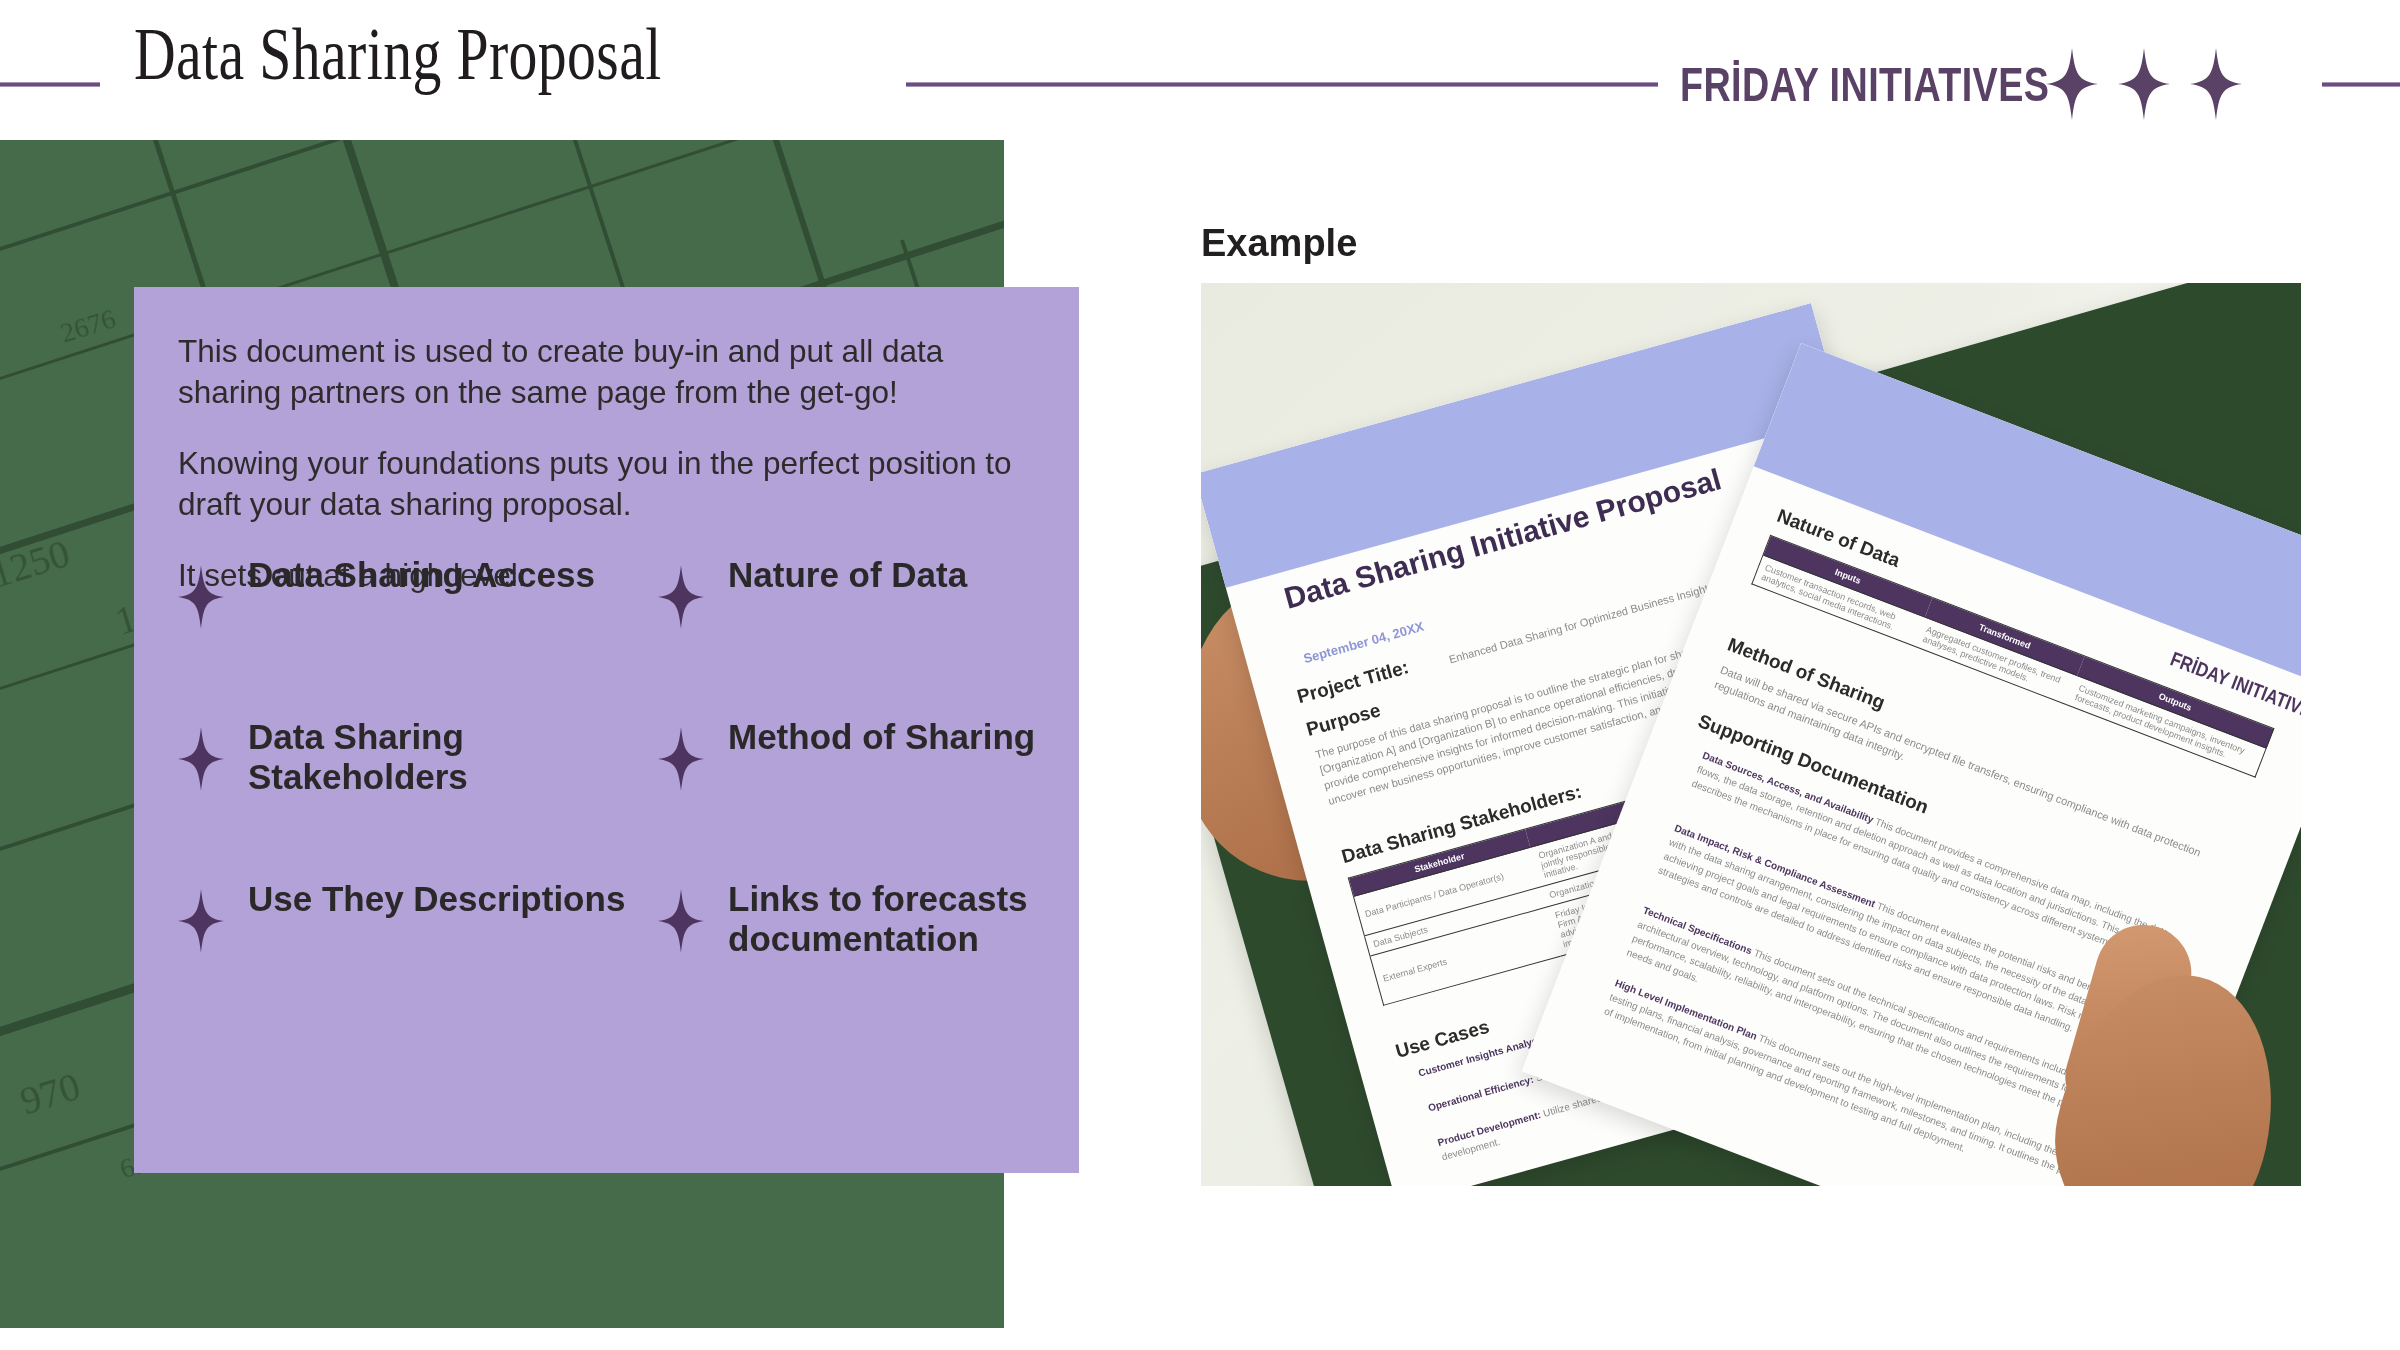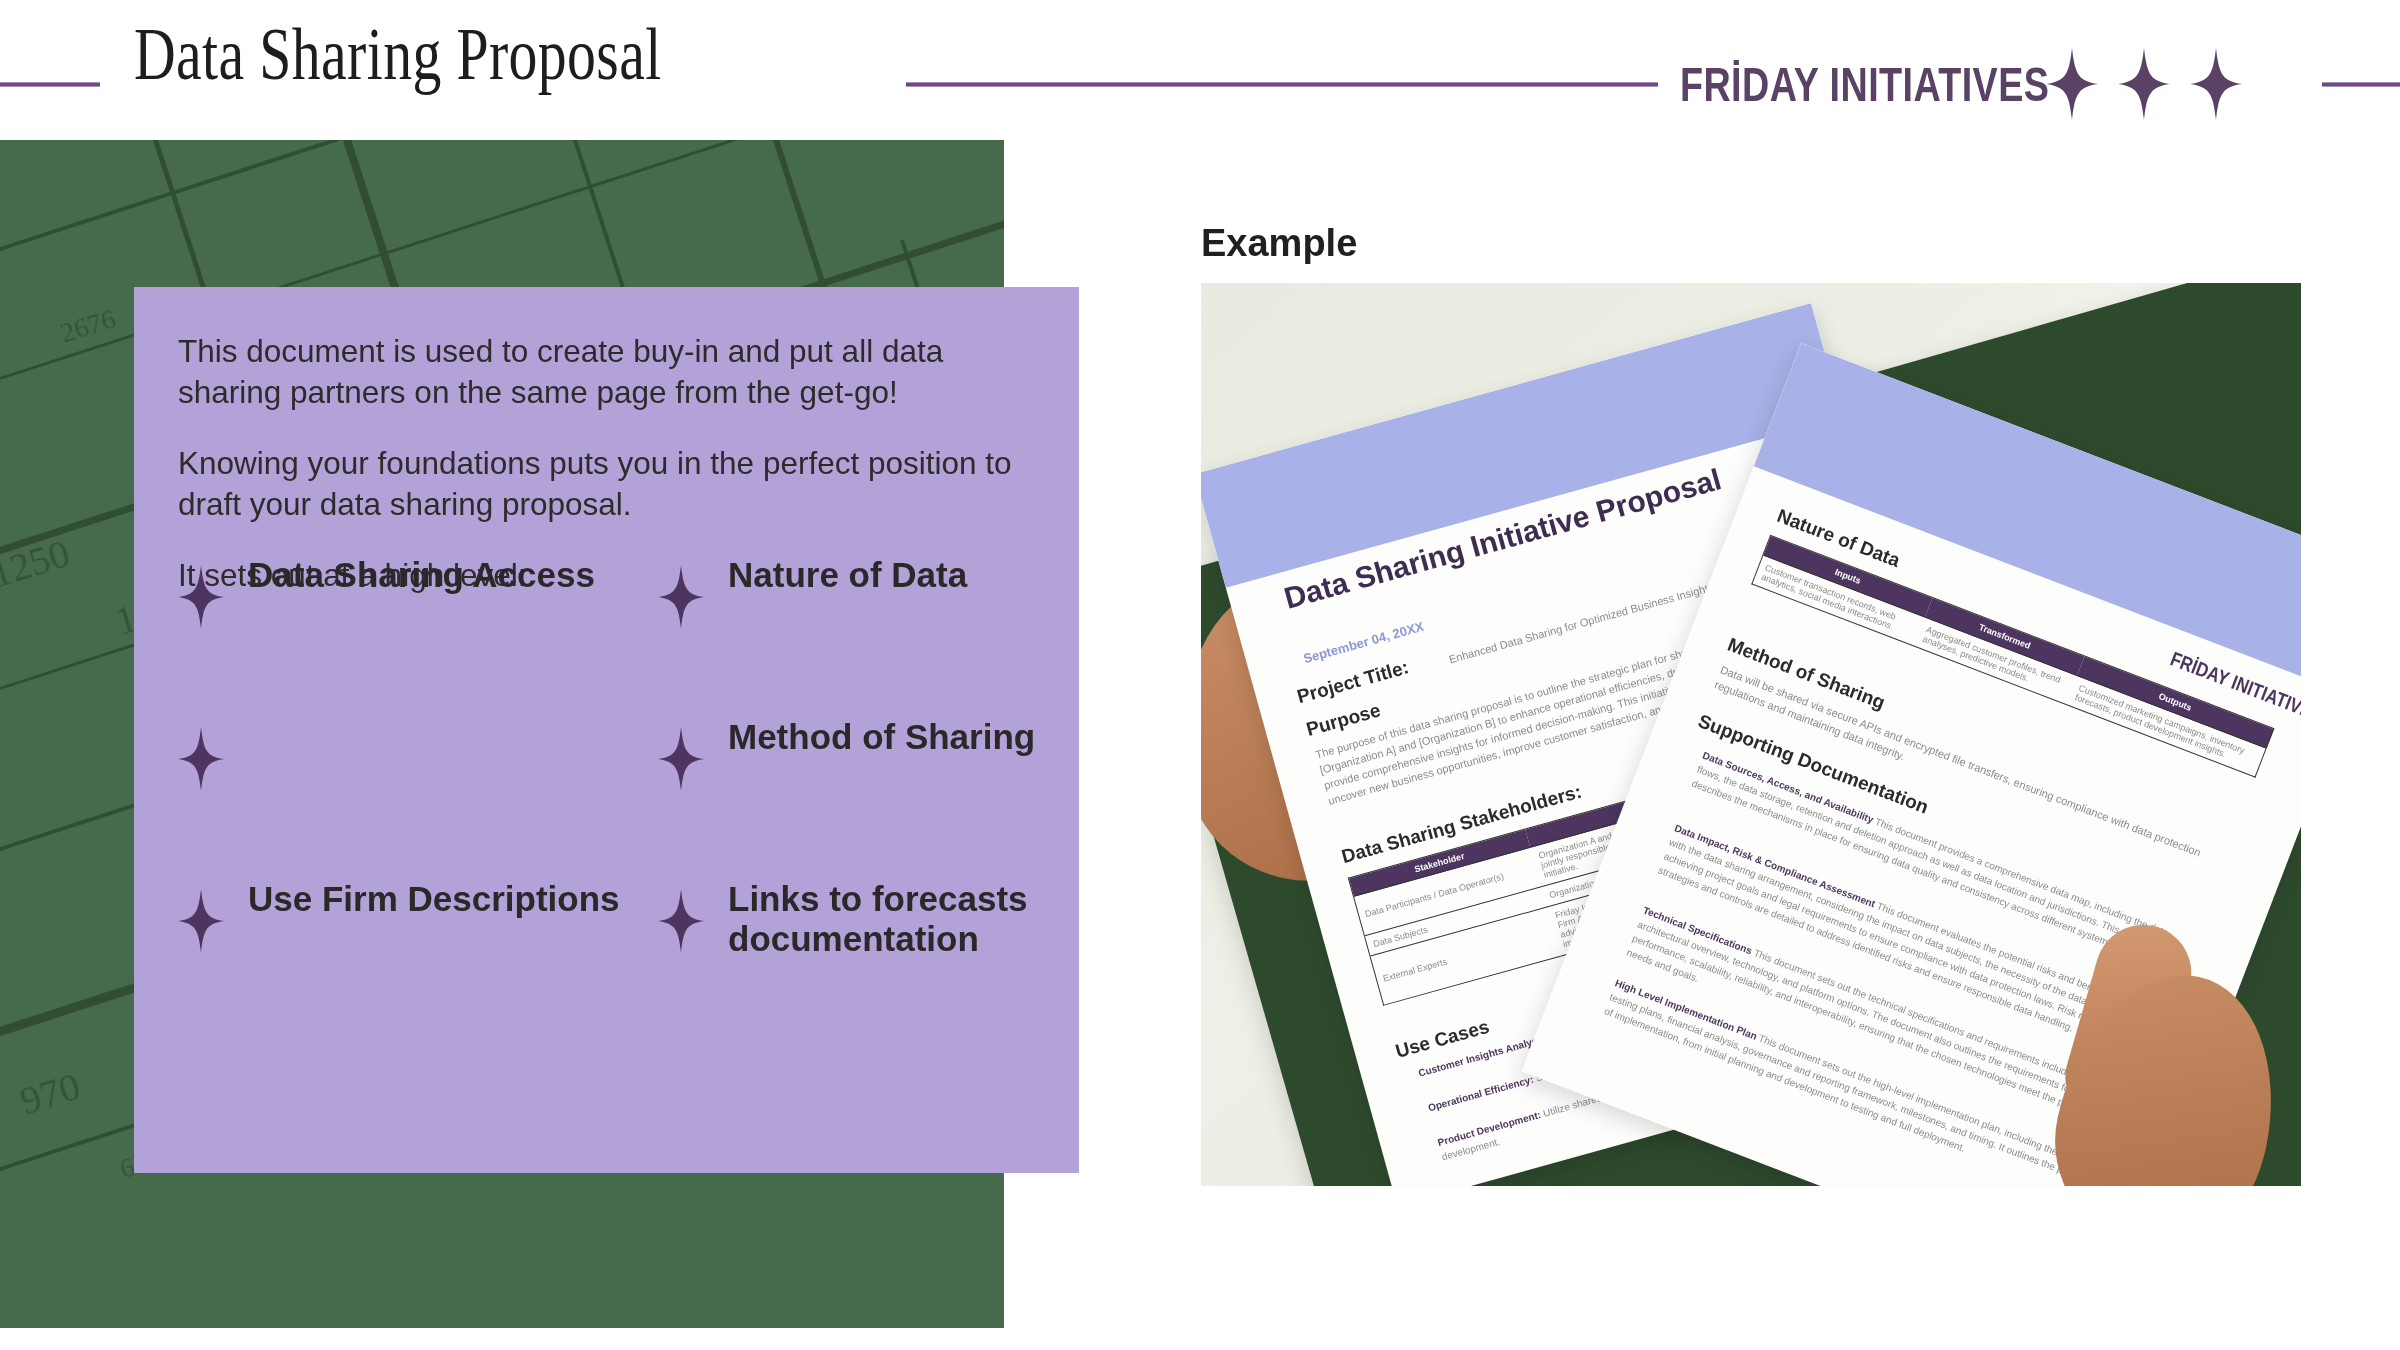--- a/index.html
+++ b/index.html
@@ -232,36 +232,37 @@
             </svg>
         </span>
         <span class="btxt">Nature of Data</span>
       </div>
       <div class="bullet">
         <span class="bi">
           <svg width="46" height="64" viewBox="0 0 52 72">
               <path d="M26 0 C29 26 32 33 52 36 C32 39 29 46 26 72 C23 46 20 39 0 36 C20 33 23 26 26 0 Z" fill="#4d3560"></path>
             </svg>
         </span>
+        <span class="btxt">Data Sharing Stakeholders</span>
       </div>
       <div class="bullet">
         <span class="bi">
           <svg width="46" height="64" viewBox="0 0 52 72">
               <path d="M26 0 C29 26 32 33 52 36 C32 39 29 46 26 72 C23 46 20 39 0 36 C20 33 23 26 26 0 Z" fill="#4d3560"></path>
             </svg>
         </span>
         <span class="btxt">Method of Sharing</span>
       </div>
       <div class="bullet">
         <span class="bi">
           <svg width="46" height="64" viewBox="0 0 52 72">
               <path d="M26 0 C29 26 32 33 52 36 C32 39 29 46 26 72 C23 46 20 39 0 36 C20 33 23 26 26 0 Z" fill="#4d3560"></path>
             </svg>
         </span>
-        <span class="btxt">Use Firm Descriptions</span>
+        <span class="btxt">Use They Descriptions</span>
       </div>
       <div class="bullet">
         <span class="bi">
           <svg width="46" height="64" viewBox="0 0 52 72">
               <path d="M26 0 C29 26 32 33 52 36 C32 39 29 46 26 72 C23 46 20 39 0 36 C20 33 23 26 26 0 Z" fill="#4d3560"></path>
             </svg>
         </span>
         <span class="btxt">Links to forecasts documentation</span>
       </div>
     </div>

